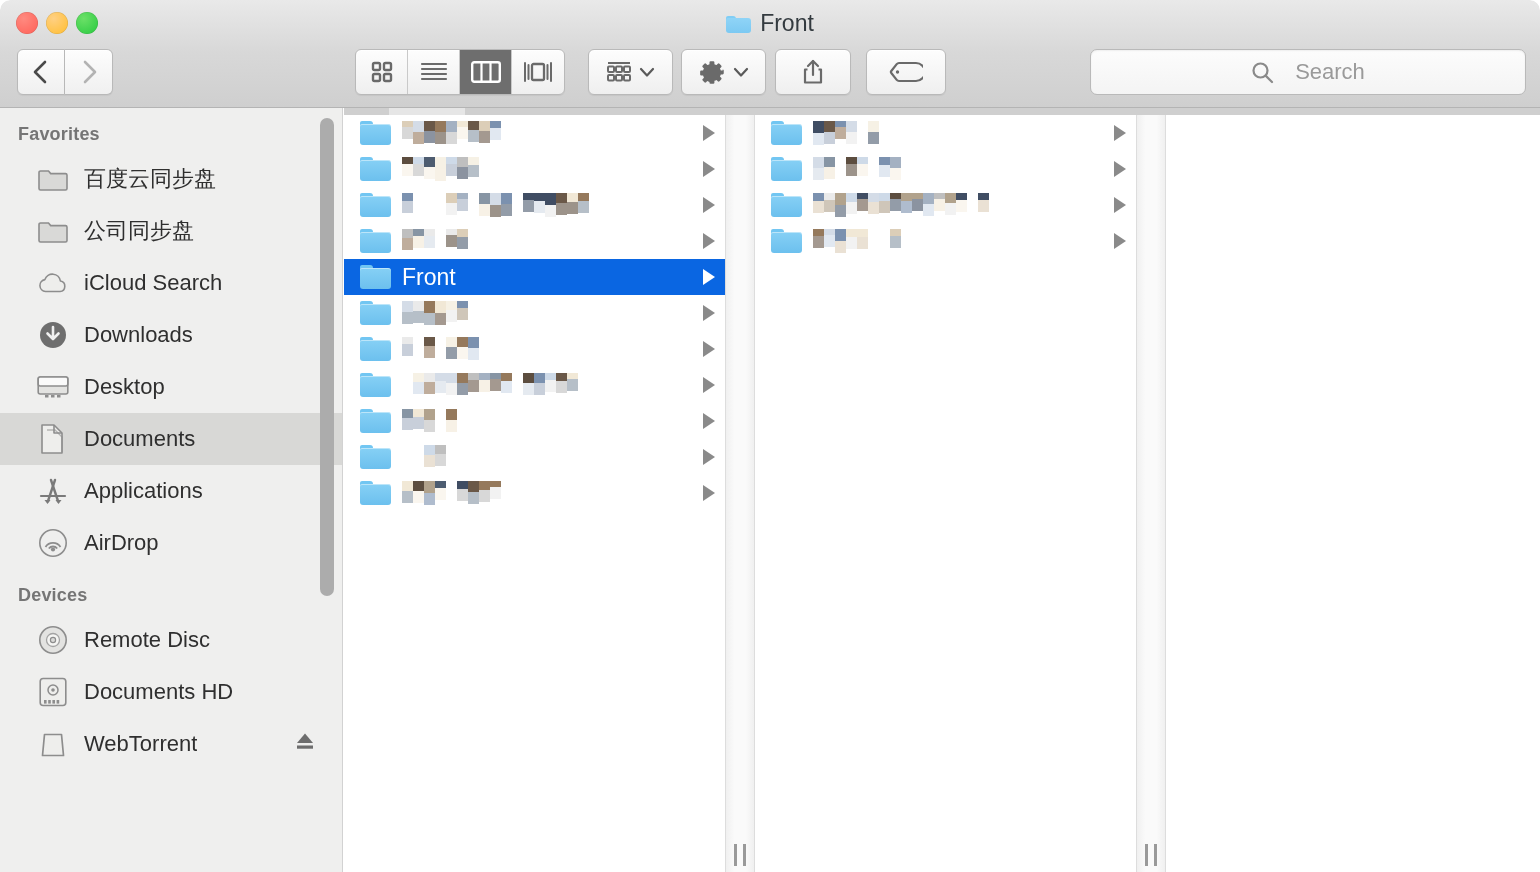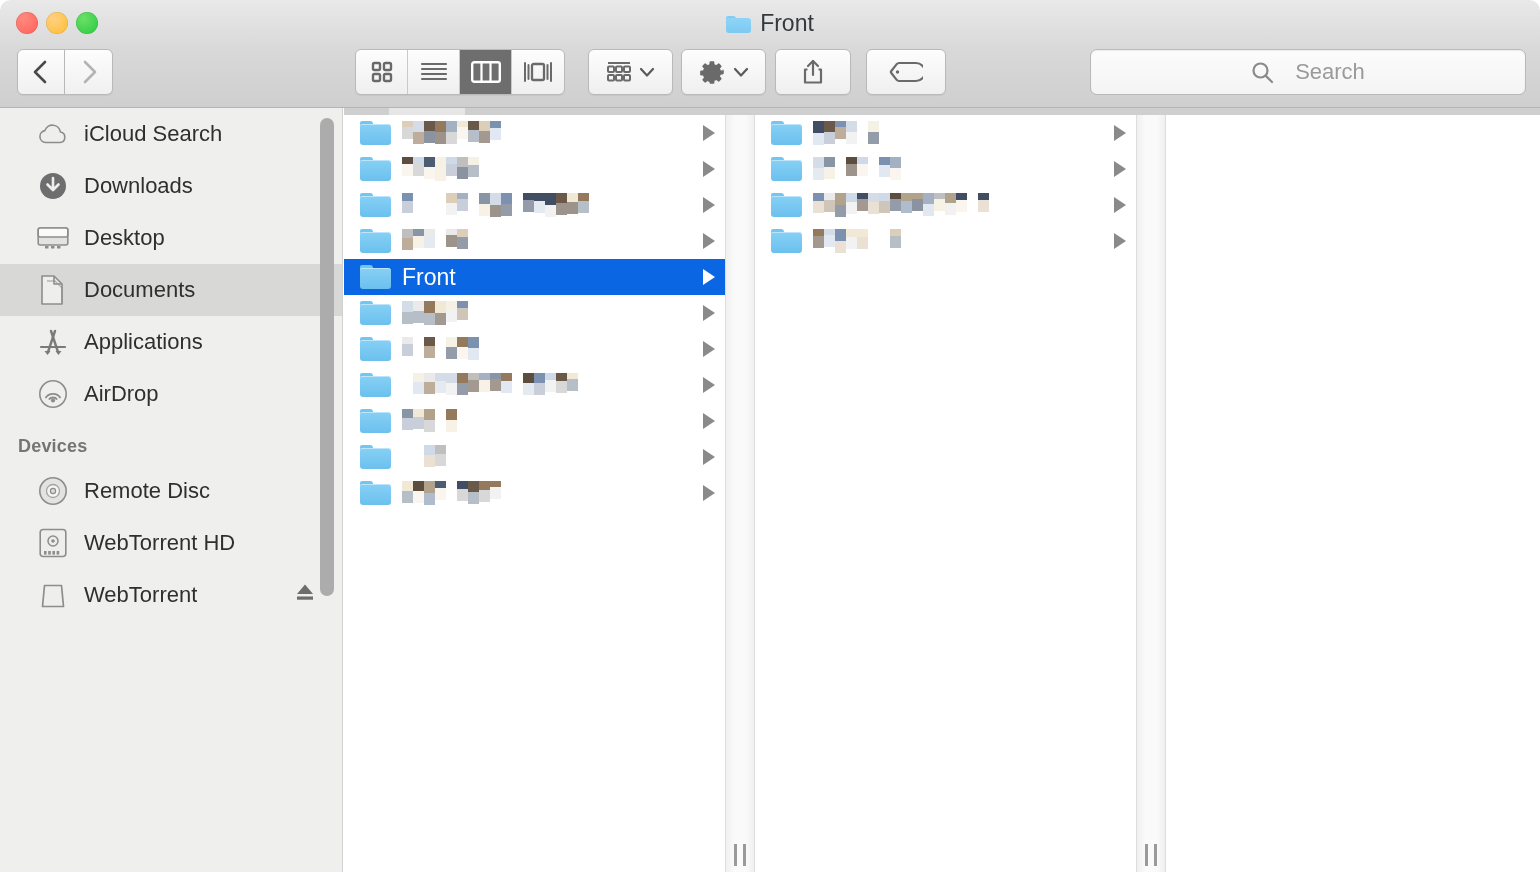--- a/index.html
+++ b/index.html
@@ -307,20 +307,37 @@
       <svg width="23" height="23" viewBox="0 0 23 23">
         <circle cx="9.5" cy="9.5" r="7" fill="none" stroke="#8a8a8a" stroke-width="2.2"></circle>
         <line x1="14.6" y1="14.6" x2="21" y2="21" stroke="#8a8a8a" stroke-width="2.2" stroke-linecap="round"></line>
       </svg>
       <span id="search-placeholder">Search</span>
     </div>
   </div>
 
   <div id="sidebar">
     <div id="sb-content">
+        <div class="sb-header">Favorites</div>
+        <div class="sb-item">
+          <span class="sb-icon">
+            <svg width="30" height="24" viewBox="0 0 30 24">
+              <path d="M1 5.5a1.5 1.5 0 011.5-1.5h8l2.2 2.6H27.5A1.5 1.5 0 0129 8v13.5A1.5 1.5 0 0127.5 23h-25A1.5 1.5 0 011 21.5z" fill="#d9d9d7" stroke="#8d8d8d" stroke-width="1.6"></path>
+            </svg>
+          </span>
+          <span class="sb-label">百度云同步盘</span>
+        </div>
+        <div class="sb-item">
+          <span class="sb-icon">
+            <svg width="30" height="24" viewBox="0 0 30 24">
+              <path d="M1 5.5a1.5 1.5 0 011.5-1.5h8l2.2 2.6H27.5A1.5 1.5 0 0129 8v13.5A1.5 1.5 0 0127.5 23h-25A1.5 1.5 0 011 21.5z" fill="#d9d9d7" stroke="#8d8d8d" stroke-width="1.6"></path>
+            </svg>
+          </span>
+          <span class="sb-label">公司同步盘</span>
+        </div>
         <div class="sb-item">
           <span class="sb-icon">
             <svg width="32" height="22" viewBox="0 0 32 22">
               <path d="M8.5 19.5a6 6 0 01-.6-11.9A8 8 0 0123.4 9a5.3 5.3 0 01-.4 10.5z" fill="#eeeeec" stroke="#8d8d8d" stroke-width="1.6" stroke-linejoin="round"></path>
             </svg>
           </span>
           <span class="sb-label">iCloud Search</span>
         </div>
         <div class="sb-item">
           <span class="sb-icon">
@@ -396,21 +413,21 @@
               <circle cx="14" cy="13" r="5" fill="none" stroke="#8d8d8d" stroke-width="1.5"></circle>
               <circle cx="14" cy="13" r="1.8" fill="#8d8d8d"></circle>
               <g fill="#8d8d8d">
                 <rect x="5" y="23" width="2.6" height="3.6"></rect>
                 <rect x="9.2" y="23" width="2.6" height="3.6"></rect>
                 <rect x="13.4" y="23" width="2.6" height="3.6"></rect>
                 <rect x="17.6" y="23" width="2.6" height="3.6"></rect>
               </g>
             </svg>
           </span>
-          <span class="sb-label">WebTorrent HD</span>
+          <span class="sb-label">Documents HD</span>
         </div>
         <div class="sb-item">
           <span class="sb-icon">
             <svg width="28" height="26" viewBox="0 0 28 26">
               <path d="M5.5 3.5h17l2 21H3.5z" fill="#eeeeec" stroke="#8d8d8d" stroke-width="1.7" stroke-linejoin="round"></path>
             </svg>
           </span>
           <span class="sb-label">WebTorrent</span>
           <span class="sb-eject"><svg width="22" height="22" viewBox="0 0 22 22">
               <path d="M11 3.5 L19 13 H3 z" fill="#6d6d6d"></path>

